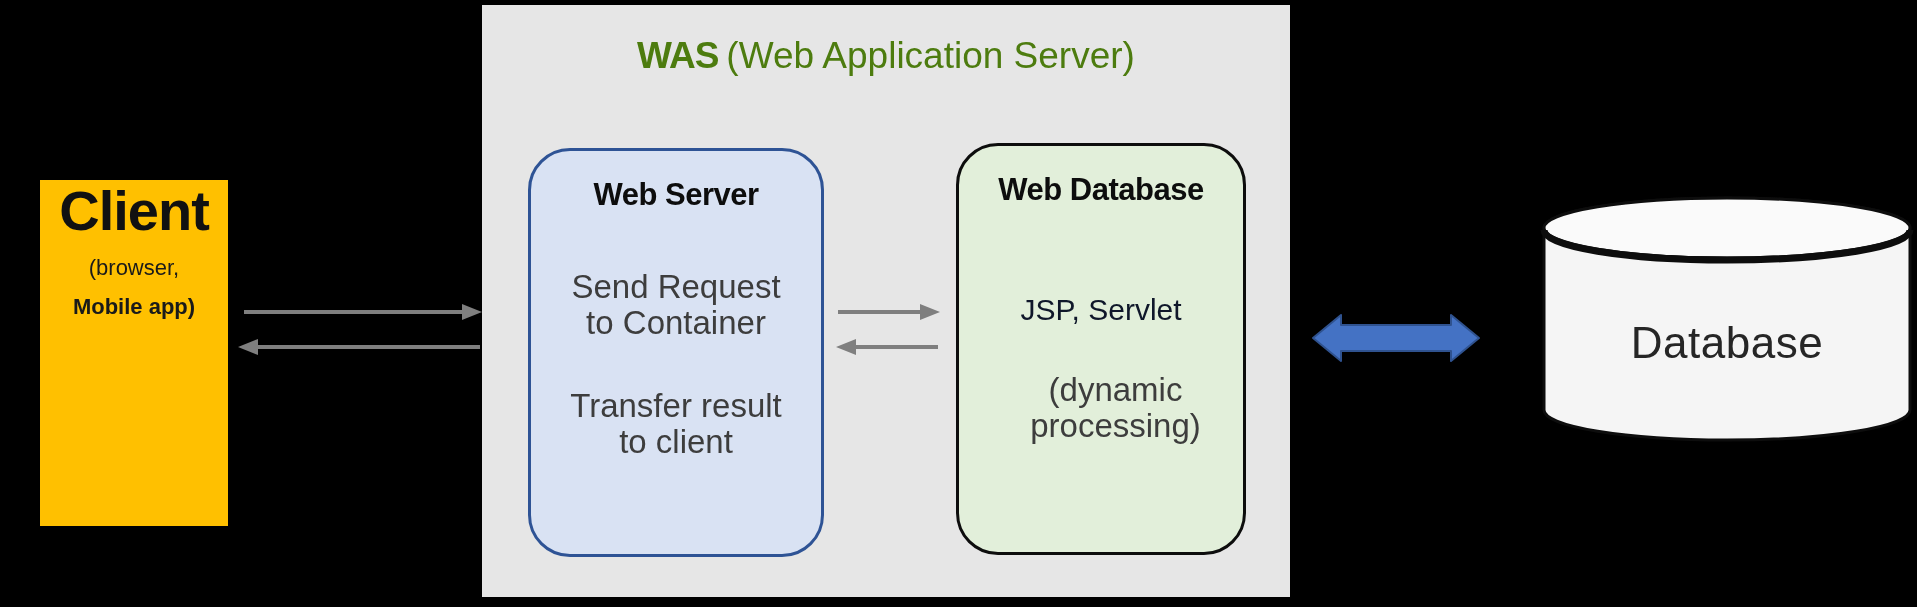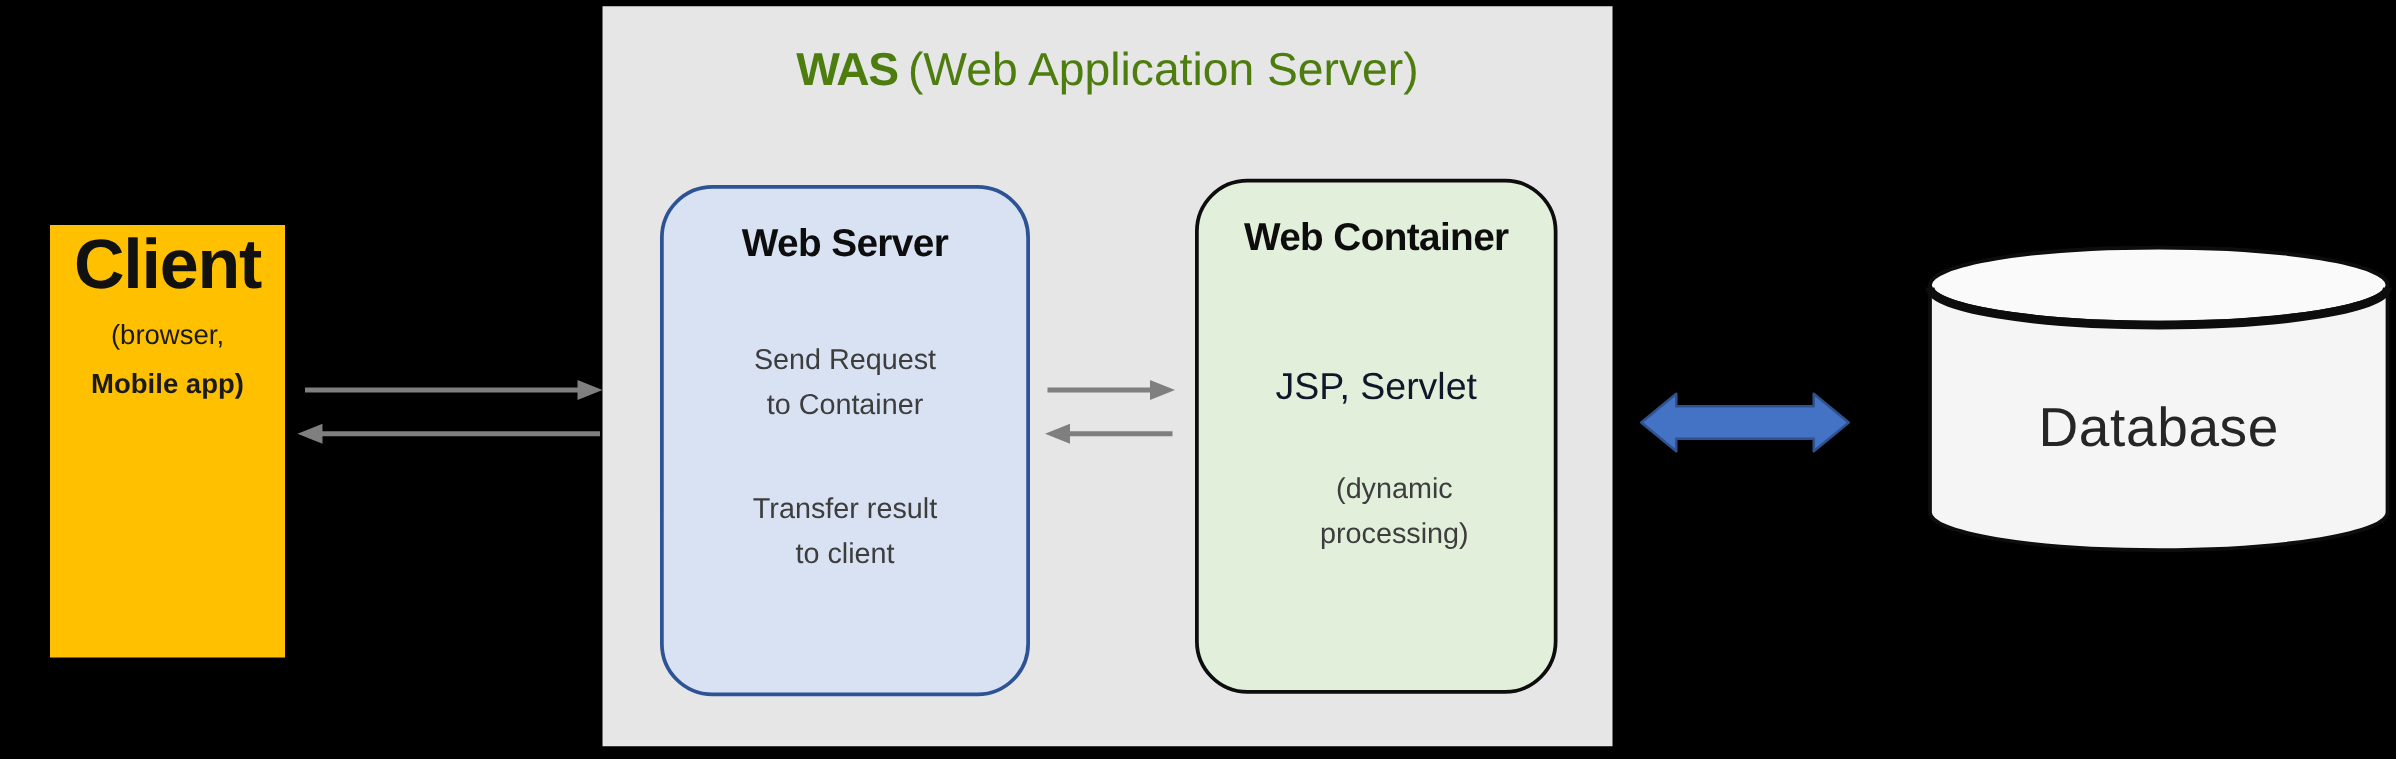--- a/index.html
+++ b/index.html
@@ -32,21 +32,21 @@
   }
   .web-server-box{
     left:528px;top:148px;width:296px;height:409px;
     background:#D9E2F3;border:3px solid #2E5395;
   }
   .web-container-box{
     left:956px;top:143px;width:290px;height:412px;
     background:#E2EFDA;border:3px solid #0D0D0D;
   }
   .inner-title{margin-top:26px;font-size:31px;font-weight:700;color:#0d0d0d;letter-spacing:-0.5px;}
-  .inner-text{font-size:23px;color:#3d3d3d;line-height:36px;}
+  .inner-text{font-size:33px;color:#3d3d3d;line-height:36px;}
   .ws-p1{margin-top:56px;}
   .ws-p2{margin-top:47px;}
   .wc-tech{margin-top:84px;font-size:30px;color:#0f172a;line-height:36px;}
   .wc-note{margin-top:44px;margin-left:29px;}
   
   .arrow-svg{position:absolute;display:block;}
   
   .db-wrap{position:absolute;left:1540px;top:196px;width:374px;height:254px;}
   .db-label{
     position:absolute;left:1540px;top:318px;width:374px;text-align:center;
@@ -76,21 +76,21 @@
       <div>Send Request</div>
       <div>to Container</div>
     </div>
     <div class="inner-text ws-p2">
       <div>Transfer result</div>
       <div>to client</div>
     </div>
   </div>
 
   <div class="inner-box web-container-box">
-    <div class="inner-title">Web Container</div>
+    <div class="inner-title">Web Database</div>
     <div class="wc-tech">JSP, Servlet</div>
     <div class="inner-text wc-note">
       <div>(dynamic</div>
       <div>processing)</div>
     </div>
   </div>
 
   <svg class="arrow-svg" style="left:240px;top:302px;" width="244" height="20" viewBox="0 0 244 20">
     <line x1="4" y1="10" x2="224" y2="10" stroke="#7F7F7F" stroke-width="4"></line>
     <polygon points="222,2 242,10 222,18" fill="#7F7F7F"></polygon>

